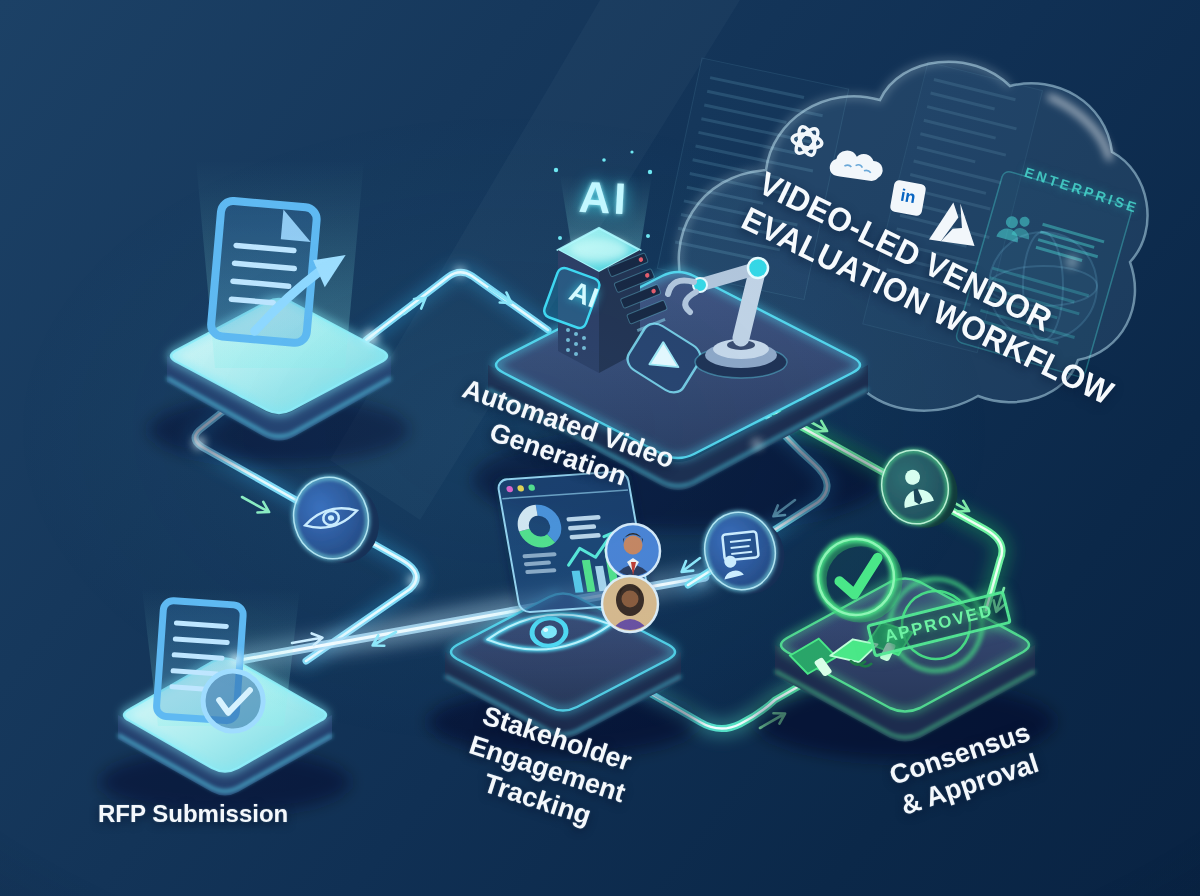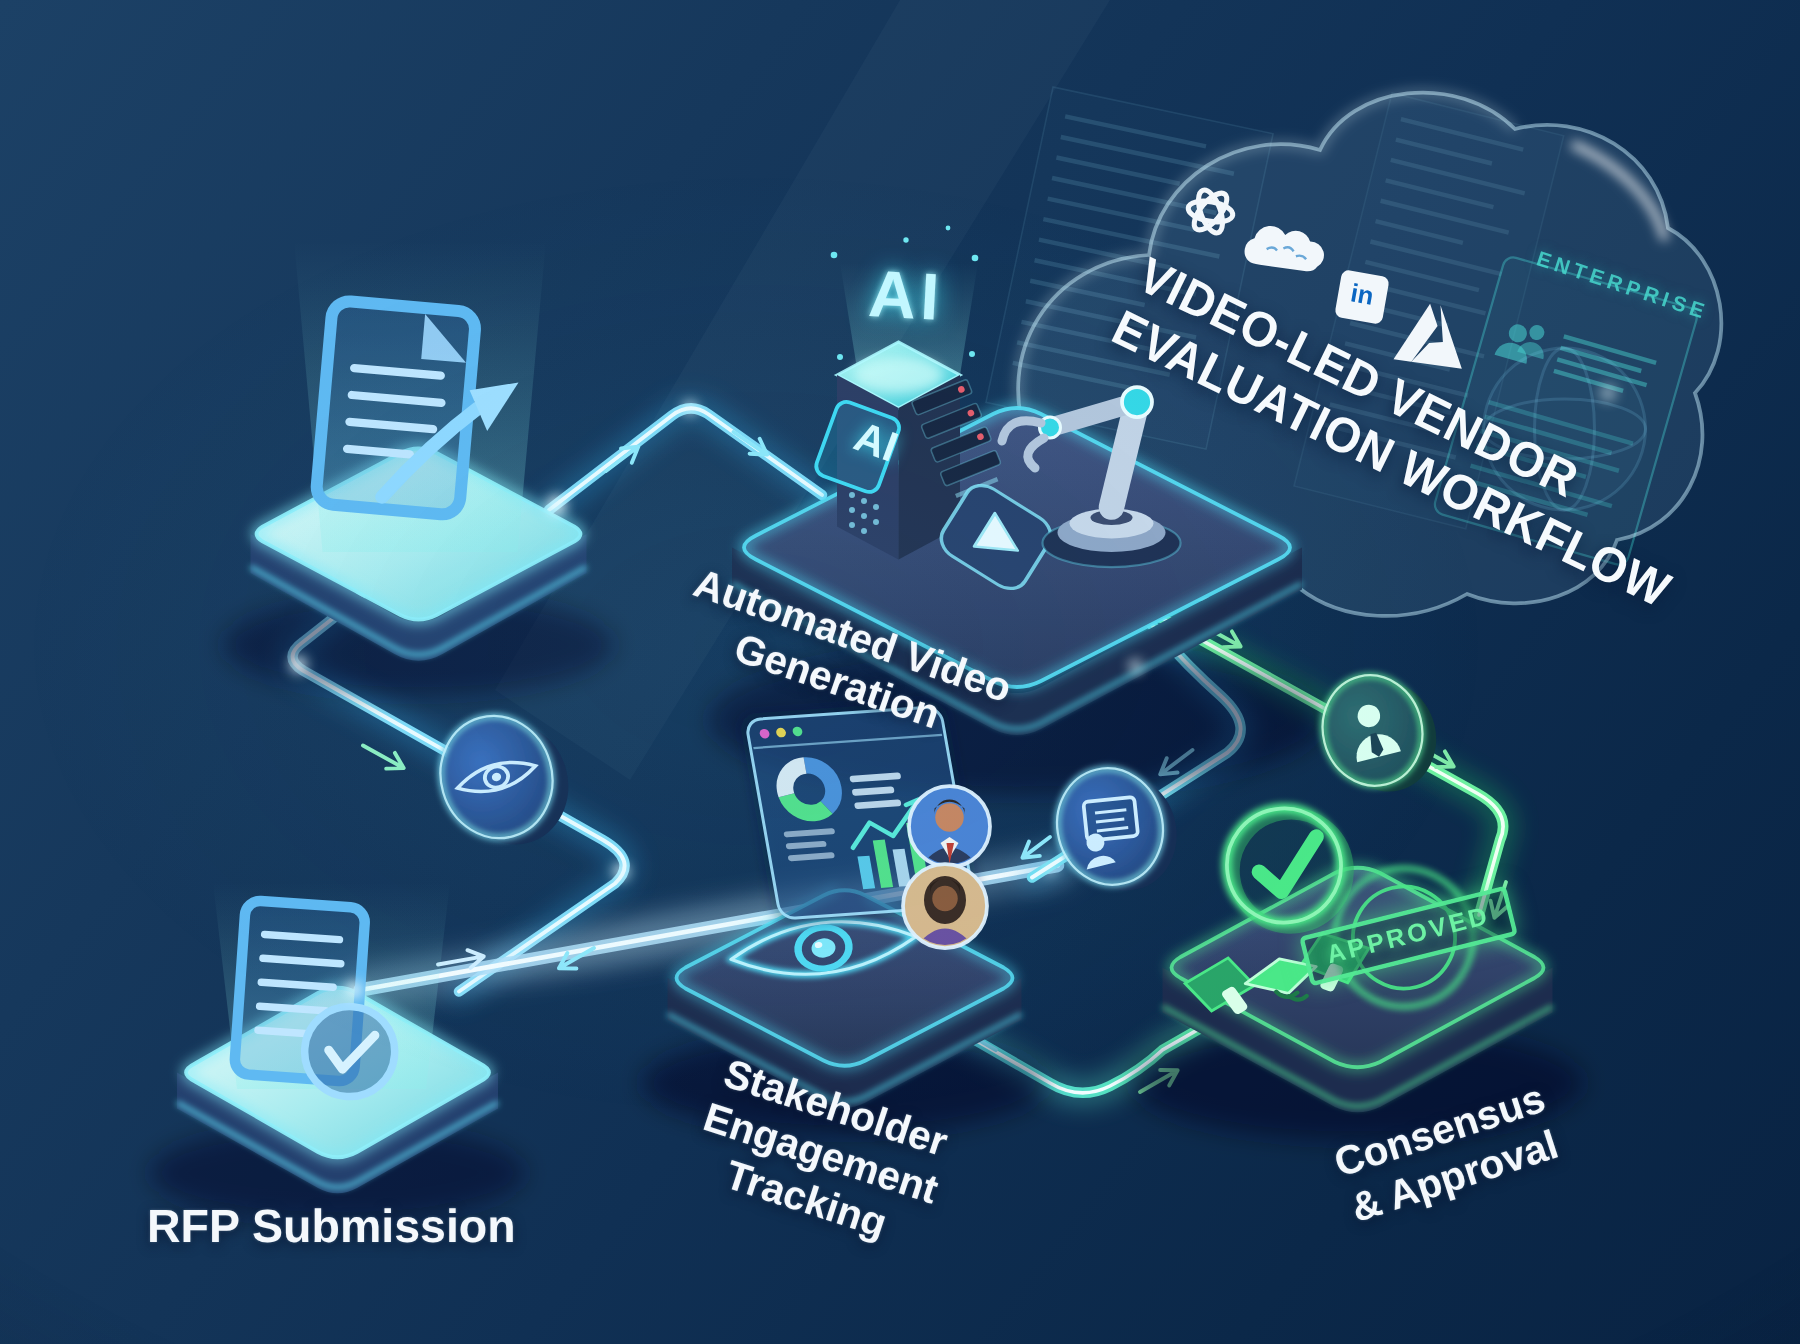--- a/index.html
+++ b/index.html
@@ -16,21 +16,21 @@
   svg{position:absolute;left:0;top:0;}
   .lbl{position:absolute;color:#f4f8fc;font-weight:700;line-height:1.18;
        text-shadow:0 2px 8px rgba(8,22,48,.75),0 0 2px rgba(210,240,255,.35);
        transform-origin:50% 50%;white-space:nowrap;z-index:5;}
   .lbl div{text-align:center;}
   .title{font-size:33px;letter-spacing:.5px;transform:rotate(26deg) scaleX(.95);text-align:center;
          color:#f6fafd;text-shadow:0 3px 10px rgba(10,30,60,.8);}
   .l-auto{font-size:27px;transform:rotate(19deg);}
   .l-stake{font-size:27px;transform:rotate(18deg);}
   .l-cons{font-size:27px;transform:rotate(-18deg);}
-  .l-rfp{font-size:31px;}
+  .l-rfp{font-size:24px;}
   .ai-holo{font-size:44px;letter-spacing:3px;color:#c2f7ff;transform:rotate(3deg);
            text-shadow:0 0 16px rgba(60,220,240,.95),0 0 4px rgba(190,250,255,.9);text-align:center;}
   .ai-badge{font-size:28px;color:#d4faff;transform:rotate(20deg);
             text-shadow:0 0 10px rgba(60,220,240,.9);text-align:center;}
   .stamp{border:3px solid rgba(84,235,150,.95);border-radius:4px;background:rgba(14,50,58,.4);
          color:#6df2a4;font-size:17px;letter-spacing:2px;text-align:center;padding:4px 0;
          transform:rotate(-14deg);box-shadow:0 0 14px rgba(74,232,136,.55),inset 0 0 8px rgba(74,232,136,.25);
          text-shadow:0 0 8px rgba(74,232,136,.8);}
   .ent{font-size:14px;letter-spacing:3px;font-weight:700;color:rgba(72,216,206,.85);
        transform:rotate(18deg);text-shadow:0 0 8px rgba(50,200,195,.5);}

